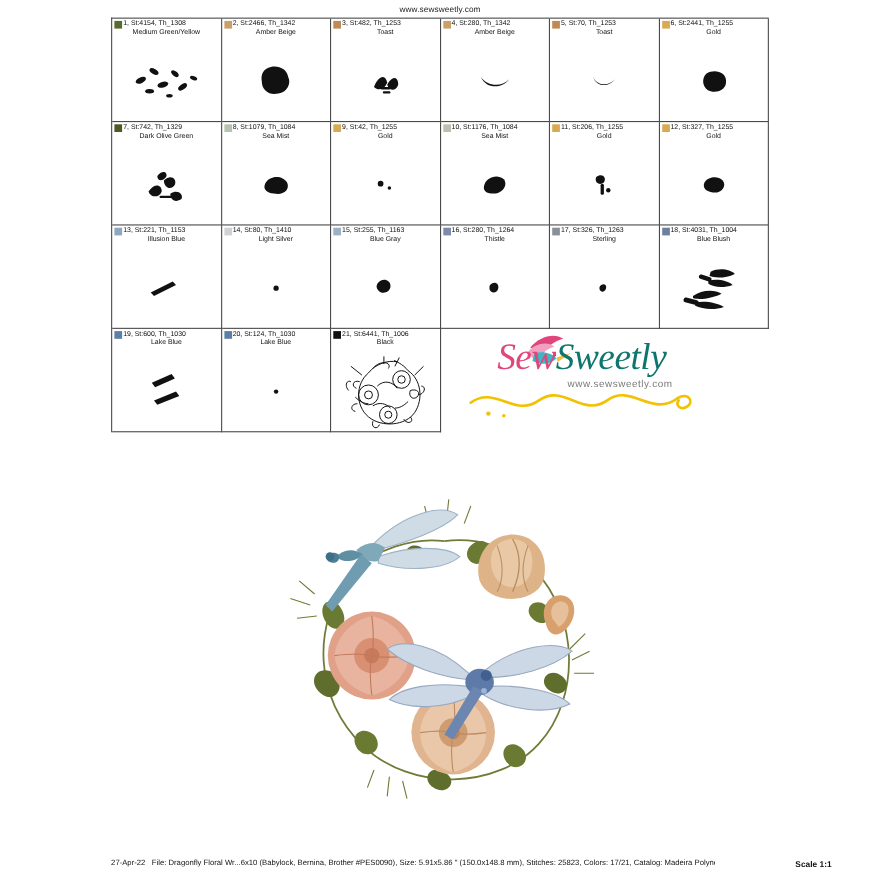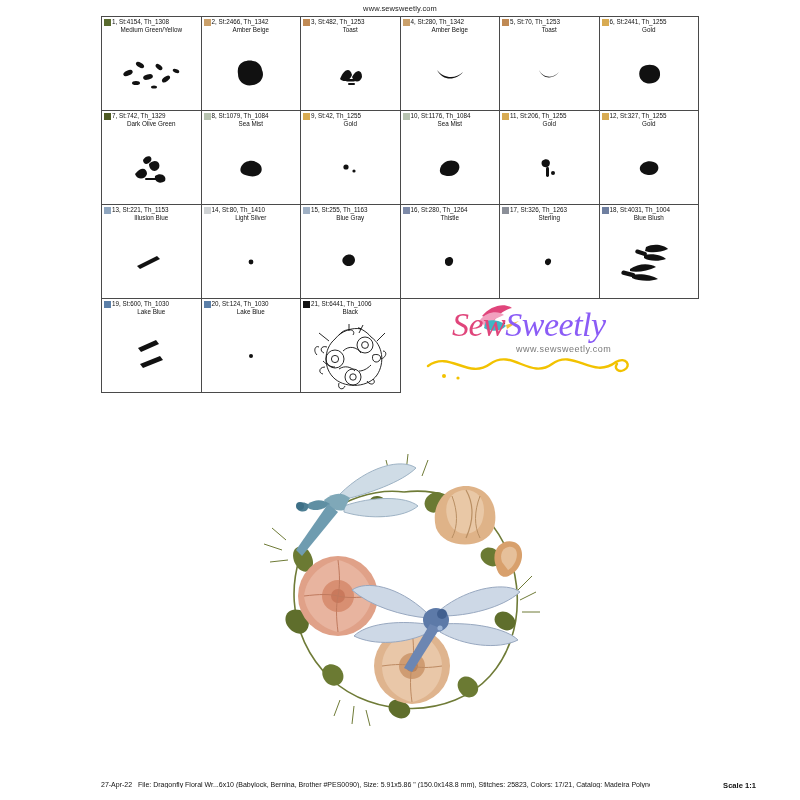--- a/index.html
+++ b/index.html
@@ -62,21 +62,21 @@
     position:absolute;left:420px;top:288px;width:250px;height:100px;
   }
   .logo .brand{
     position:absolute;left:32px;top:18px;
     font-family:"Liberation Serif",serif;
     font-size:34px;
     font-style:italic;
     color:#e0457b;
     letter-spacing:-.5px;
   }
-  .logo .brand .sweetly{color:#8b5cf6;}
+  .logo .brand .sweetly{color:#0f766e;}
   .logo .tag{
     position:absolute;left:96px;top:56px;
     font-size:9px;color:#7a7a7a;letter-spacing:.5px;
   }
   .logo svg{position:absolute;left:0;top:0;}
   
   .preview{
     position:absolute;left:0;top:400px;width:800px;height:360px;
   }
   .preview svg{display:block;margin:0 auto;}

